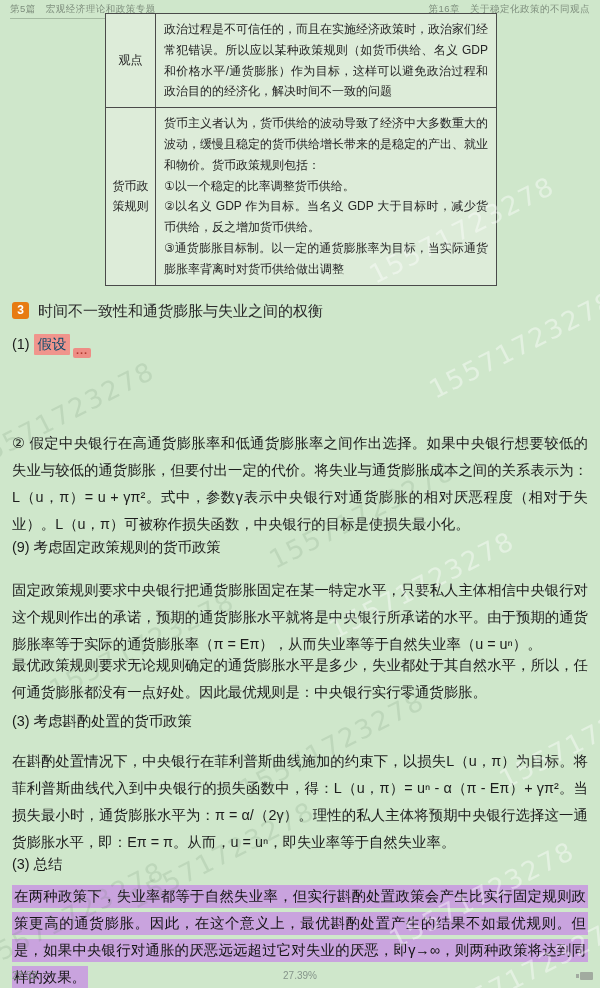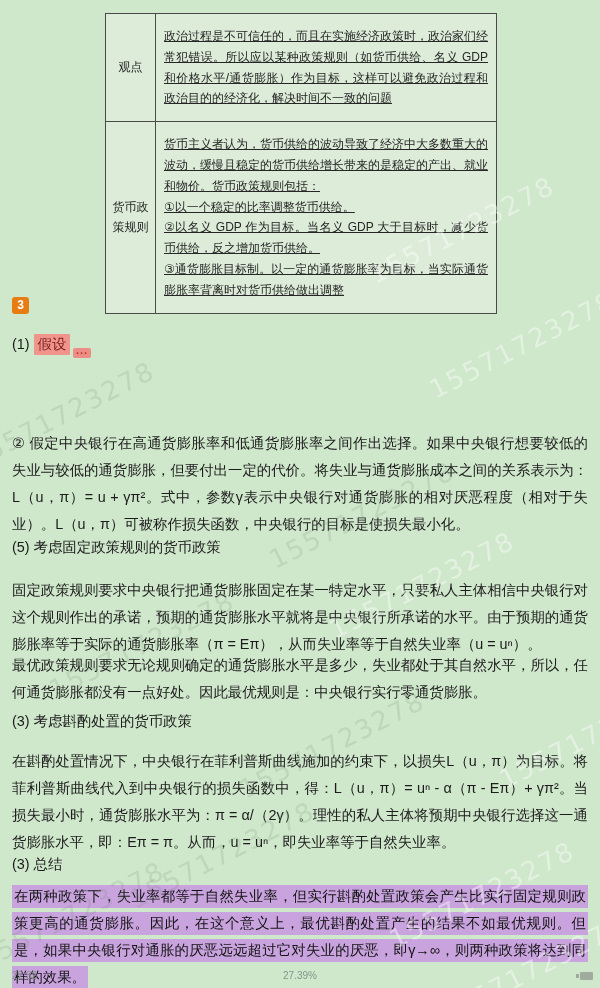--- a/index.html
+++ b/index.html
@@ -23,36 +23,36 @@
 
   
   table.tbl {
     position:absolute; top:13px; left:105px;
     width:392px; border-collapse:collapse;
     background:#ddecd9;
     font-size:12px; line-height:20.8px; color:#262626;
   }
   table.tbl td { border:1.5px solid #4a4a4a; vertical-align:middle; }
   td.lbl { width:50px; text-align:center; padding:12px 4px; }
-  td.cnt { padding:12px 8px; white-space:pre-line; text-align:justify;text-decoration:underline; }
+  td.cnt { padding:5px 8px; white-space:pre-line; text-align:justify; }
 
   
   .blk { position:absolute; left:12px; right:12px; font-size:14.4px; line-height:27px; color:#1c1c1c; text-align:justify; }
 
   .s3 { top:297px; display:flex; align-items:center; gap:9px; text-align:left; }
   .badge3 {
     width:17px; height:17px; background:#e77c12; color:#fff;
     font-size:12px; font-weight:bold; border-radius:3px;
     display:flex; align-items:center; justify-content:center; flex:0 0 auto;
   }
   .s3-title { font-size:15px; color:#2a2a2a; }
 
   .h1 { top:331px; text-align:left; }
   mark.pink {
-    background:#f0958c; color:#7f1d1d;
+    background:#f0958c; color:#0c4a6e;
     padding:2px 4px 3px; border-radius:1px;
   }
   .dots {
     position:absolute; left:61px; top:17px;
     width:18px; height:10px; background:#ee8d85; border-radius:2px;
     color:#b03a30; font-weight:bold; font-size:11px; line-height:4px;
     text-align:center; letter-spacing:1px; cursor:pointer;
   }
 
   .p1 { top:366px; }
@@ -100,50 +100,55 @@
     <span class="wm lite" style="left:320px; top:570px;">15571723278</span>
     <span class="wm dark" style="left:40px; top:630px;">15571723278</span>
     <span class="wm dark" style="left:230px; top:730px;">15571723278</span>
     <span class="wm lite" style="left:490px; top:720px;">15571723278</span>
     <span class="wm dark" style="left:120px; top:840px;">15571723278</span>
     <span class="wm lite" style="left:380px; top:880px;">15571723278</span>
     <span class="wm dark" style="left:-30px; top:900px;">15571723278</span>
     <span class="wm lite" style="left:430px; top:955px;">15571723278</span>
   </div>
 
+  <div class="hdr">
+    <span class="hdr-left">第5篇　宏观经济理论和政策专题</span>
+    <span class="hdr-right">第16章　关于稳定化政策的不同观点</span>
+  </div>
 
   <table class="tbl">
     <tbody>
         <tr>
       <td class="lbl">观点</td>
       <td class="cnt">政治过程是不可信任的，而且在实施经济政策时，政治家们经常犯错误。所以应以某种政策规则（如货币供给、名义 GDP 和价格水平/通货膨胀）作为目标，这样可以避免政治过程和政治目的的经济化，解决时间不一致的问题</td>
     </tr>
     <tr>
       <td class="lbl">货币政策规则</td>
       <td class="cnt">货币主义者认为，货币供给的波动导致了经济中大多数重大的波动，缓慢且稳定的货币供给增长带来的是稳定的产出、就业和物价。货币政策规则包括：
 ①以一个稳定的比率调整货币供给。
 ②以名义 GDP 作为目标。当名义 GDP 大于目标时，减少货币供给，反之增加货币供给。
 ③通货膨胀目标制。以一定的通货膨胀率为目标，当实际通货膨胀率背离时对货币供给做出调整</td>
     </tr>
   </tbody>
     </table>
 
   <div class="blk s3">
     <span class="badge3">3</span>
+    <span class="s3-title">时间不一致性和通货膨胀与失业之间的权衡</span>
   </div>
 
   <div class="blk h1" style="position:absolute;">
     <span>(1)</span>
     <mark class="pink">假设</mark>
     <span class="dots">...</span>
   </div>
 
   <p class="blk p2">② 假定中央银行在高通货膨胀率和低通货膨胀率之间作出选择。如果中央银行想要较低的失业与较低的通货膨胀，但要付出一定的代价。将失业与通货膨胀成本之间的关系表示为：L（u，π）= u + γπ²。式中，参数γ表示中央银行对通货膨胀的相对厌恶程度（相对于失业）。L（u，π）可被称作损失函数，中央银行的目标是使损失最小化。</p>
 
-  <div class="blk h2">(5) 考虑固定政策规则的货币政策</div>
+  <div class="blk h2">(9) 考虑固定政策规则的货币政策</div>
   <p class="blk p3">固定政策规则要求中央银行把通货膨胀固定在某一特定水平，只要私人主体相信中央银行对这个规则作出的承诺，预期的通货膨胀水平就将是中央银行所承诺的水平。由于预期的通货膨胀率等于实际的通货膨胀率（π = Eπ），从而失业率等于自然失业率（u = uⁿ）。</p>
   <p class="blk p4">最优政策规则要求无论规则确定的通货膨胀水平是多少，失业都处于其自然水平，所以，任何通货膨胀都没有一点好处。因此最优规则是：中央银行实行零通货膨胀。</p>
 
   <div class="blk h3">(3) 考虑斟酌处置的货币政策</div>
   <p class="blk p5">在斟酌处置情况下，中央银行在菲利普斯曲线施加的约束下，以损失L（u，π）为目标。将菲利普斯曲线代入到中央银行的损失函数中，得：L（u，π）= uⁿ - α（π - Eπ）+ γπ²。当损失最小时，通货膨胀水平为：π = α/（2γ）。理性的私人主体将预期中央银行选择这一通货膨胀水平，即：Eπ = π。从而，u = uⁿ，即失业率等于自然失业率。</p>
 
   <div class="blk h4">(3) 总结</div>
   <p class="blk p6">
     <mark class="purple">在两种政策下，失业率都等于自然失业率，但实行斟酌处置政策会产生比实行固定规则政策更高的通货膨胀。因此，在这个意义上，最优斟酌处置产生的结果不如最优规则。但是，如果中央银行对通胀的厌恶远远超过它对失业的厌恶，即γ→∞，则两种政策将达到同样的效果。</mark>
   </p>

